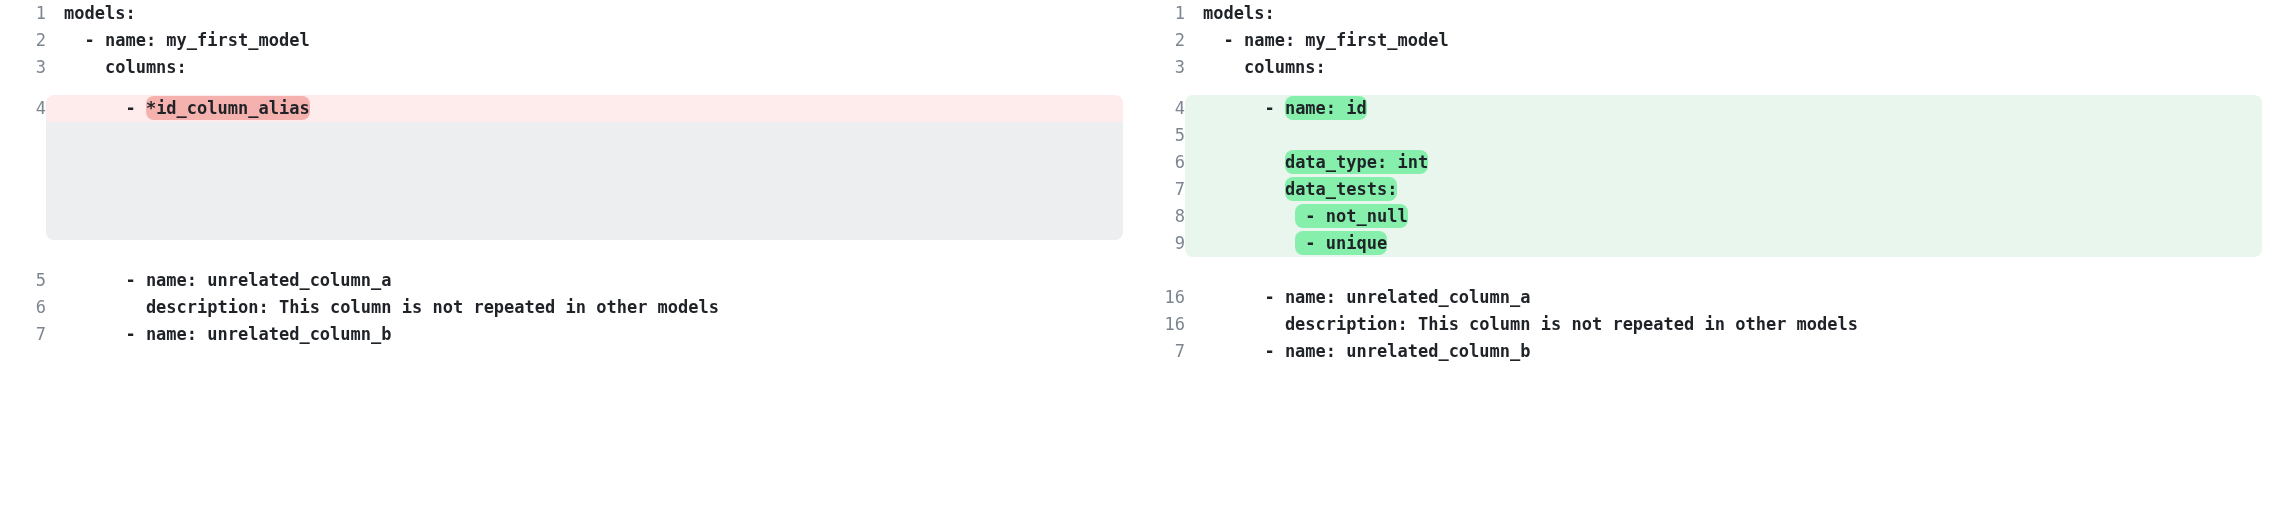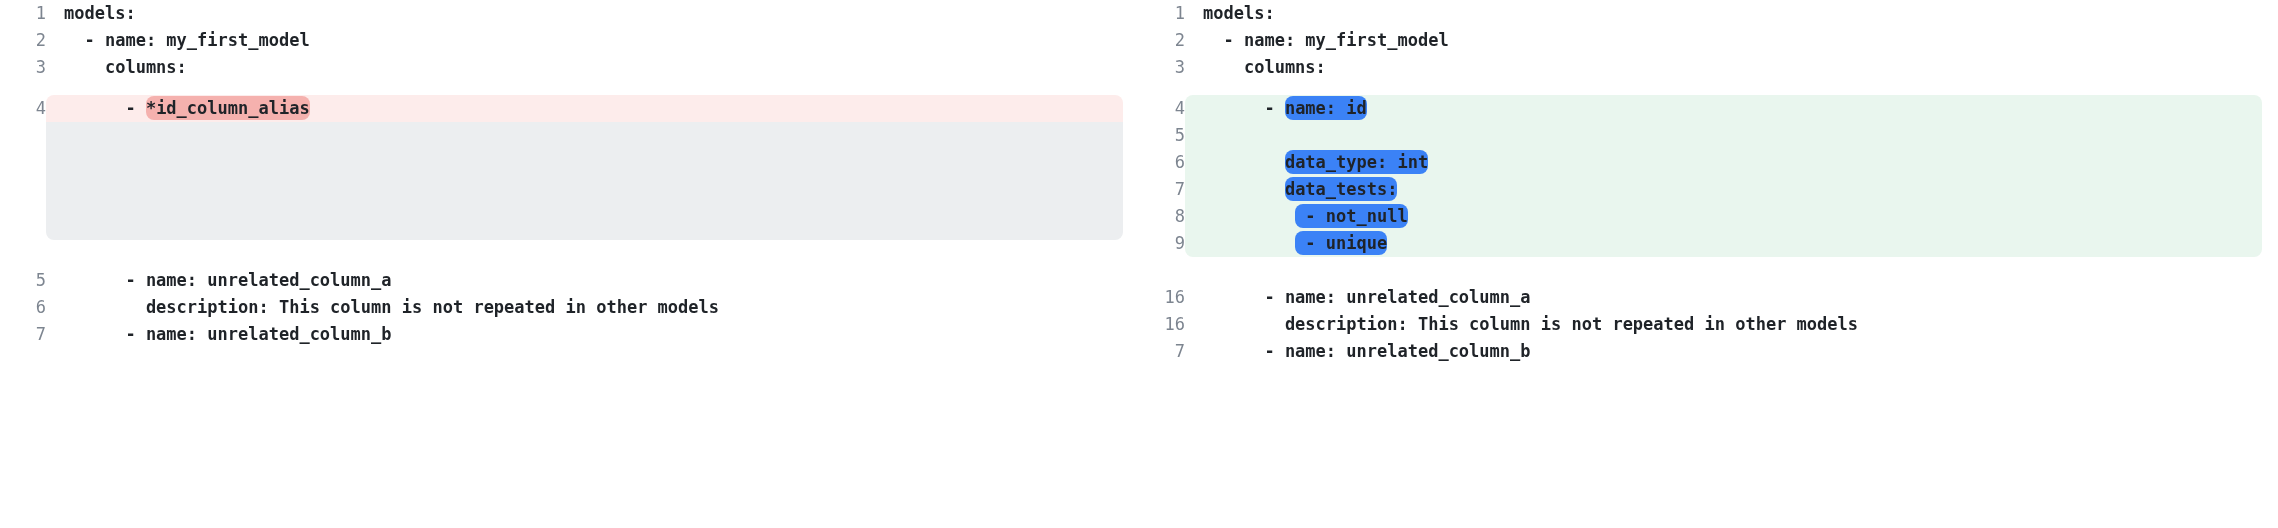--- a/index.html
+++ b/index.html
@@ -54,21 +54,21 @@
     color: #1f2328;
     white-space: pre;
     padding-left: 2px;
     font-weight: bold;
   }
   .tok {
     border-radius: 8px;
     padding: 2px 0px;
   }
   .tok-del { background: #f5b1ae; }
-  .tok-add { background: #3b82f6; }
+  .tok-add { background: #86efac; }
 
   
   .band {
     position: absolute;
     left: 34px;
     right: 16px;
     top: 0;
     bottom: 0;
     z-index: 0;
   }

